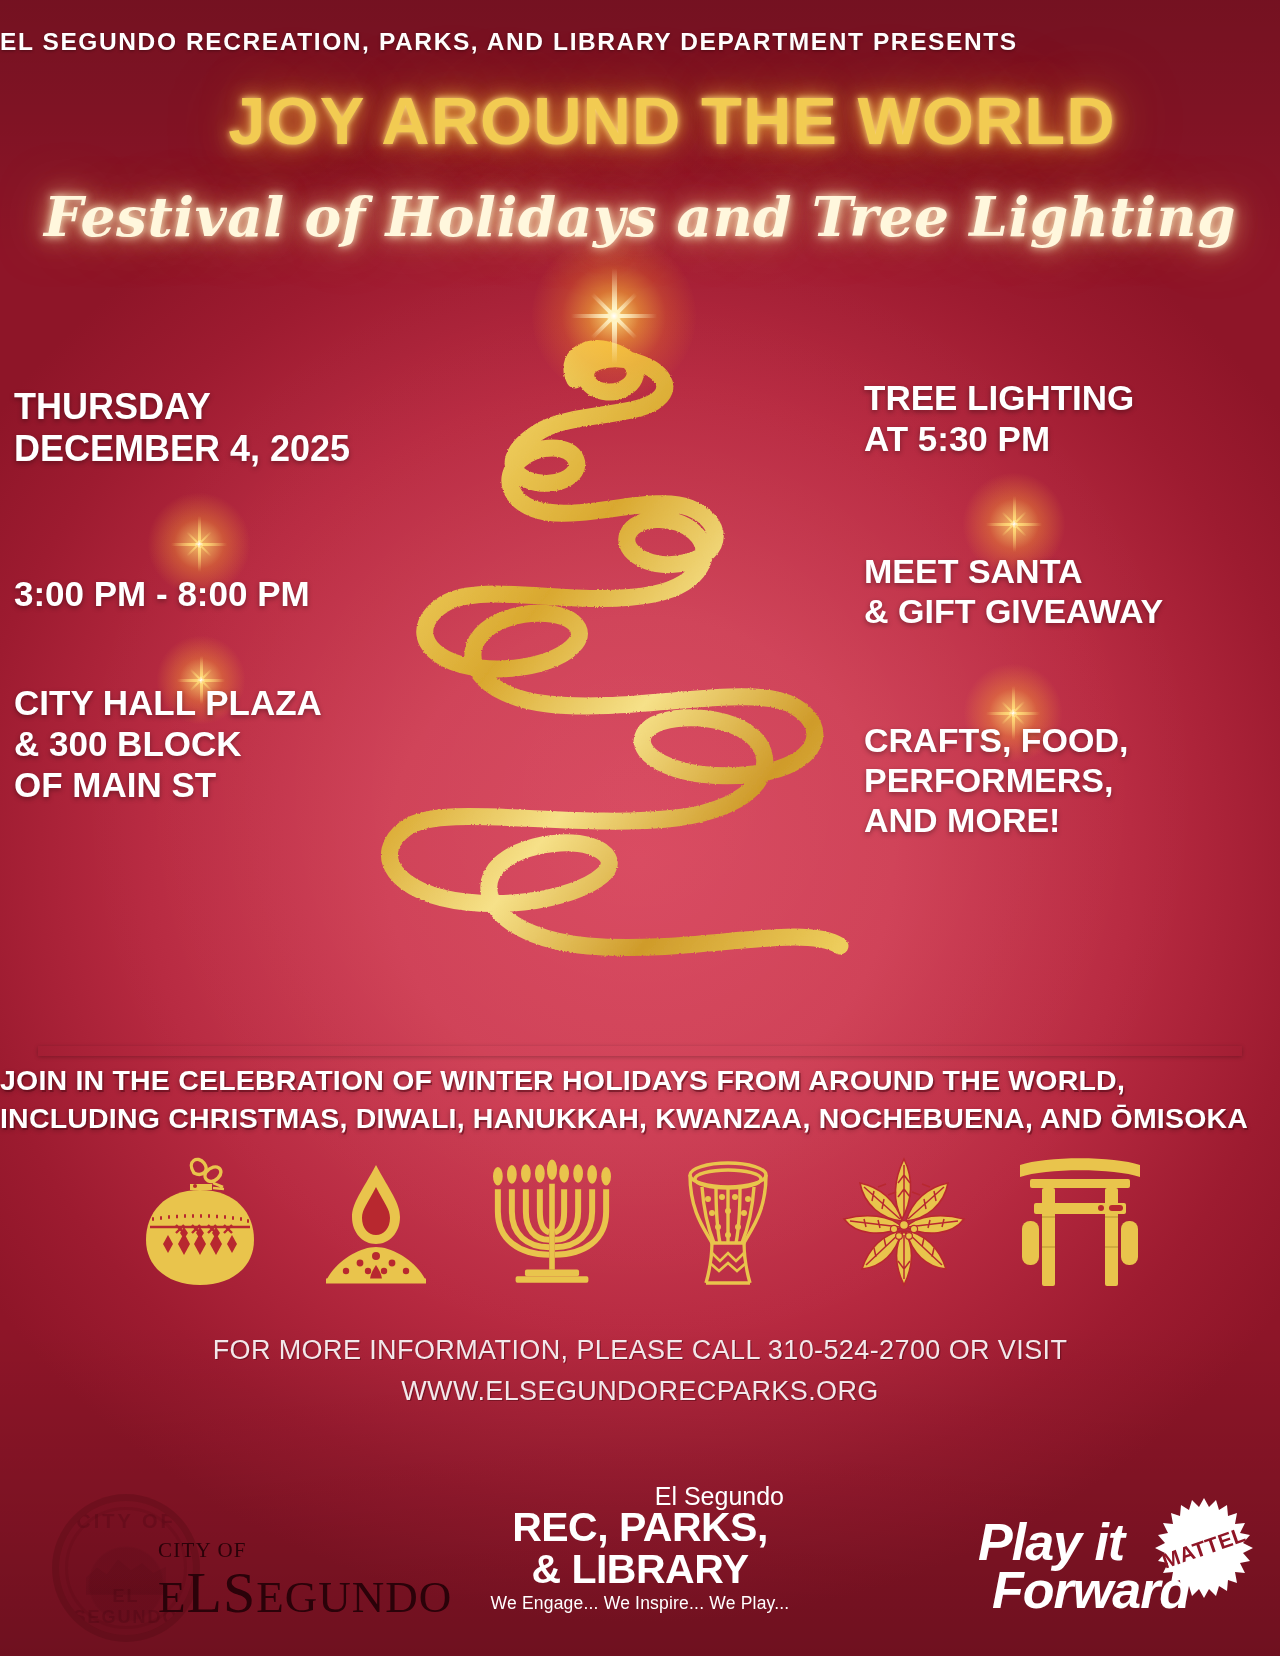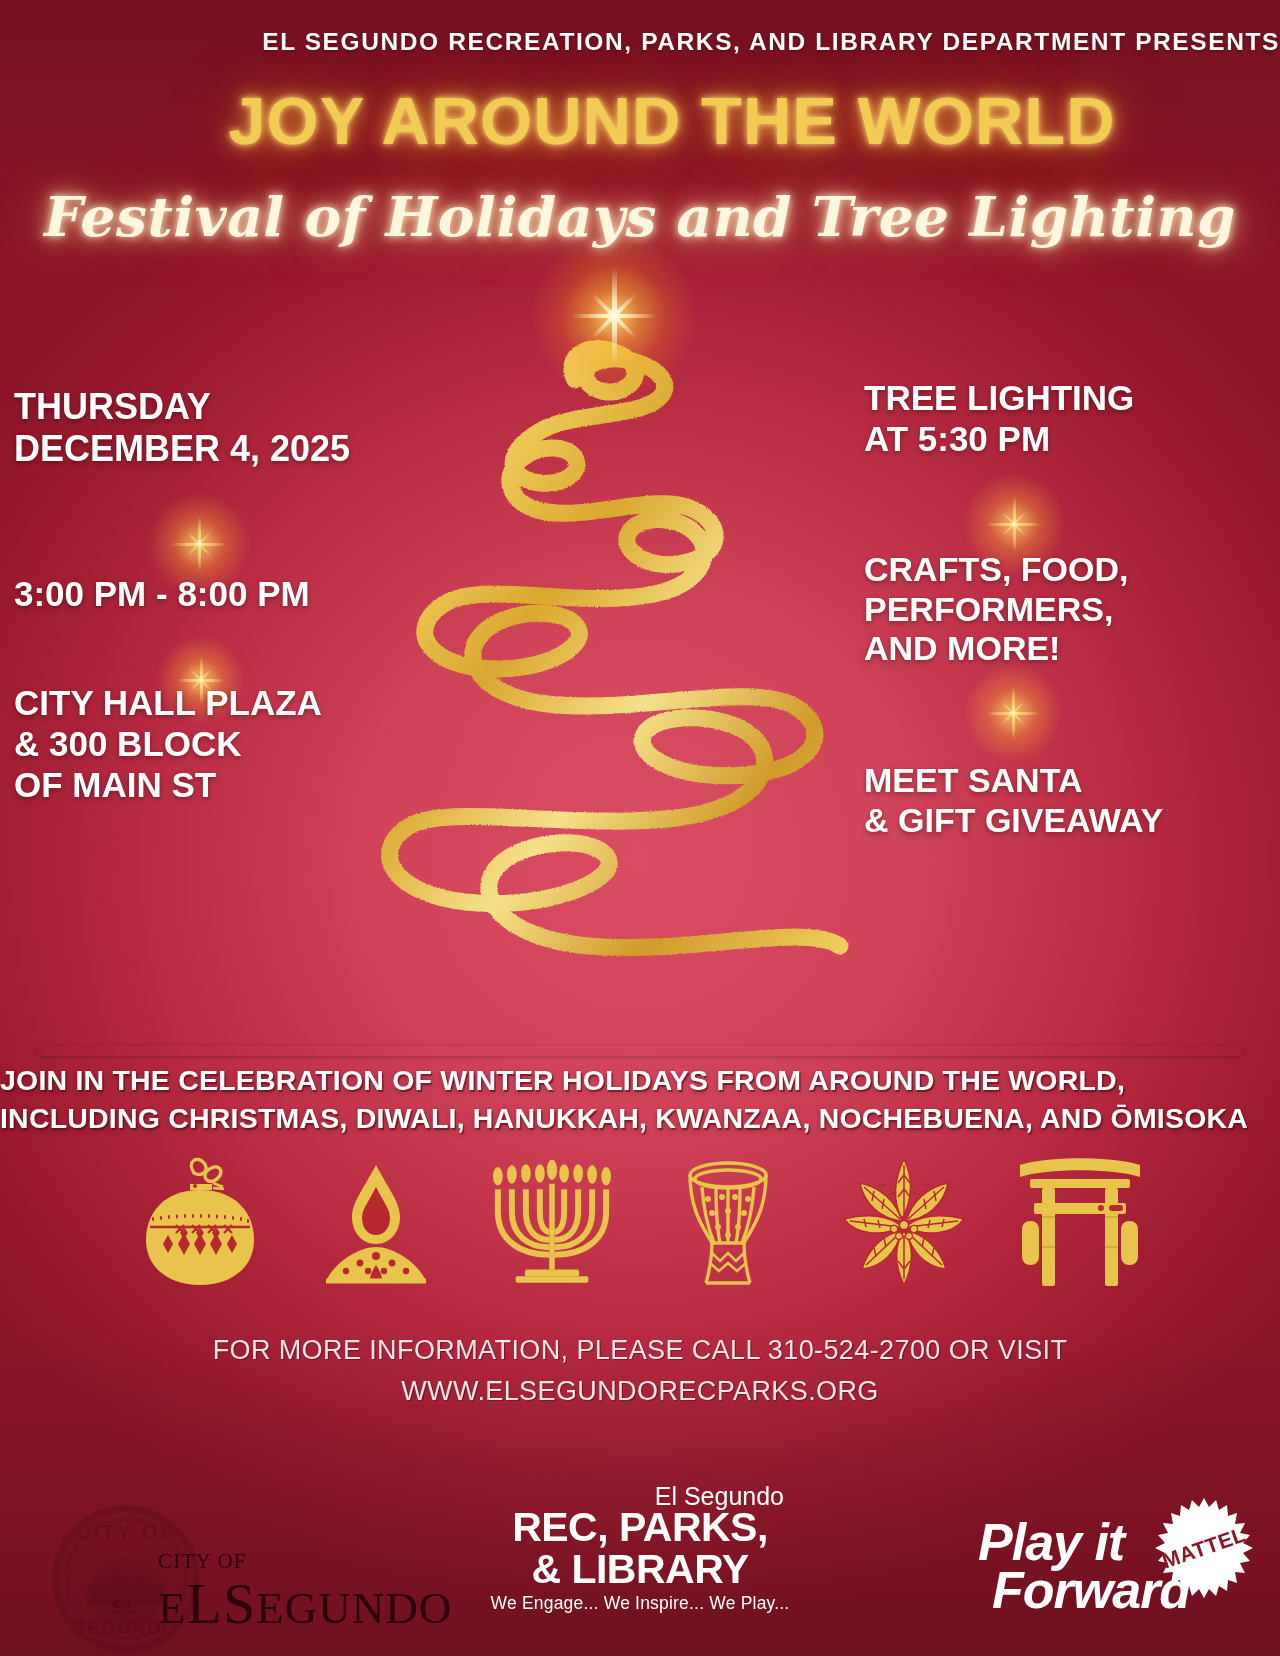--- a/index.html
+++ b/index.html
@@ -24,21 +24,21 @@
     content:"";
     position:absolute; inset:0;
     background:radial-gradient(ellipse 78% 60% at 50% 48%, rgba(255,255,255,0.045) 0%, rgba(0,0,0,0) 58%),
                linear-gradient(180deg, rgba(0,0,0,0.18) 0%, rgba(0,0,0,0) 16%, rgba(0,0,0,0) 80%, rgba(0,0,0,0.22) 100%);
     pointer-events:none;
   }
 
   
   .presents{
     position:absolute; top:28px; left:0; width:100%;
-    text-align:right;
+    text-align:left;
     color:#fff;
     font-size:24.5px;
     letter-spacing:1.6px;
     font-weight:700;
     text-shadow:0 1px 3px rgba(0,0,0,.35);
     z-index:6;
   }
   .title{
     position:absolute; top:82px; left:0; width:100%;
     text-align:center;
@@ -154,21 +154,21 @@
     text-align:center; z-index:5;
     color:#f3e7ea; font-size:27px; line-height:1.52;
     letter-spacing:0.4px;
     text-shadow:1.2px 1.2px 0 rgba(80,8,20,.5);
   }
 
   
   .footer{ position:absolute; left:0; bottom:0; width:100%; height:196px; z-index:5; }
 
   
-  .logo-city{ position:absolute; left:52px; top:41px; width:300px; height:150px; }
+  .logo-city{ position:absolute; left:52px; top:30px; width:300px; height:150px; }
   .seal{
     position:absolute; left:0px; top:4px; width:148px; height:148px;
     border-radius:50%;
     border:7px solid rgba(60,4,14,.16);
     background:
       radial-gradient(circle at 50% 62%, rgba(60,4,14,.12) 0 34%, rgba(60,4,14,0) 36%),
       rgba(60,4,14,.07);
     overflow:hidden;
   }
   .seal .ring-txt{
@@ -297,28 +297,28 @@
       <div>&amp; 300 BLOCK</div>
       <div>OF MAIN ST</div>
     </div>
   </div>
 
   <div class="col right">
     <div class="blk r1">
       <div>TREE LIGHTING</div>
       <div>AT 5:30 PM</div>
     </div>
+    <div class="blk r2" style="margin-top:92px;">
+      <div>MEET SANTA</div>
+      <div>&amp; GIFT GIVEAWAY</div>
+    </div>
     <div class="blk r3" style="margin-top:90px;">
       <div>CRAFTS, FOOD,</div>
       <div>PERFORMERS,</div>
       <div>AND MORE!</div>
-    </div>
-    <div class="blk r2" style="margin-top:92px;">
-      <div>MEET SANTA</div>
-      <div>&amp; GIFT GIVEAWAY</div>
     </div>
   </div>
 
   <div class="divider"></div>
 
   <div class="celebrate">
     <div>JOIN IN THE CELEBRATION OF WINTER HOLIDAYS FROM AROUND THE WORLD,</div>
     <div>INCLUDING CHRISTMAS, DIWALI, HANUKKAH, KWANZAA, NOCHEBUENA, AND ŌMISOKA</div>
   </div>
 

